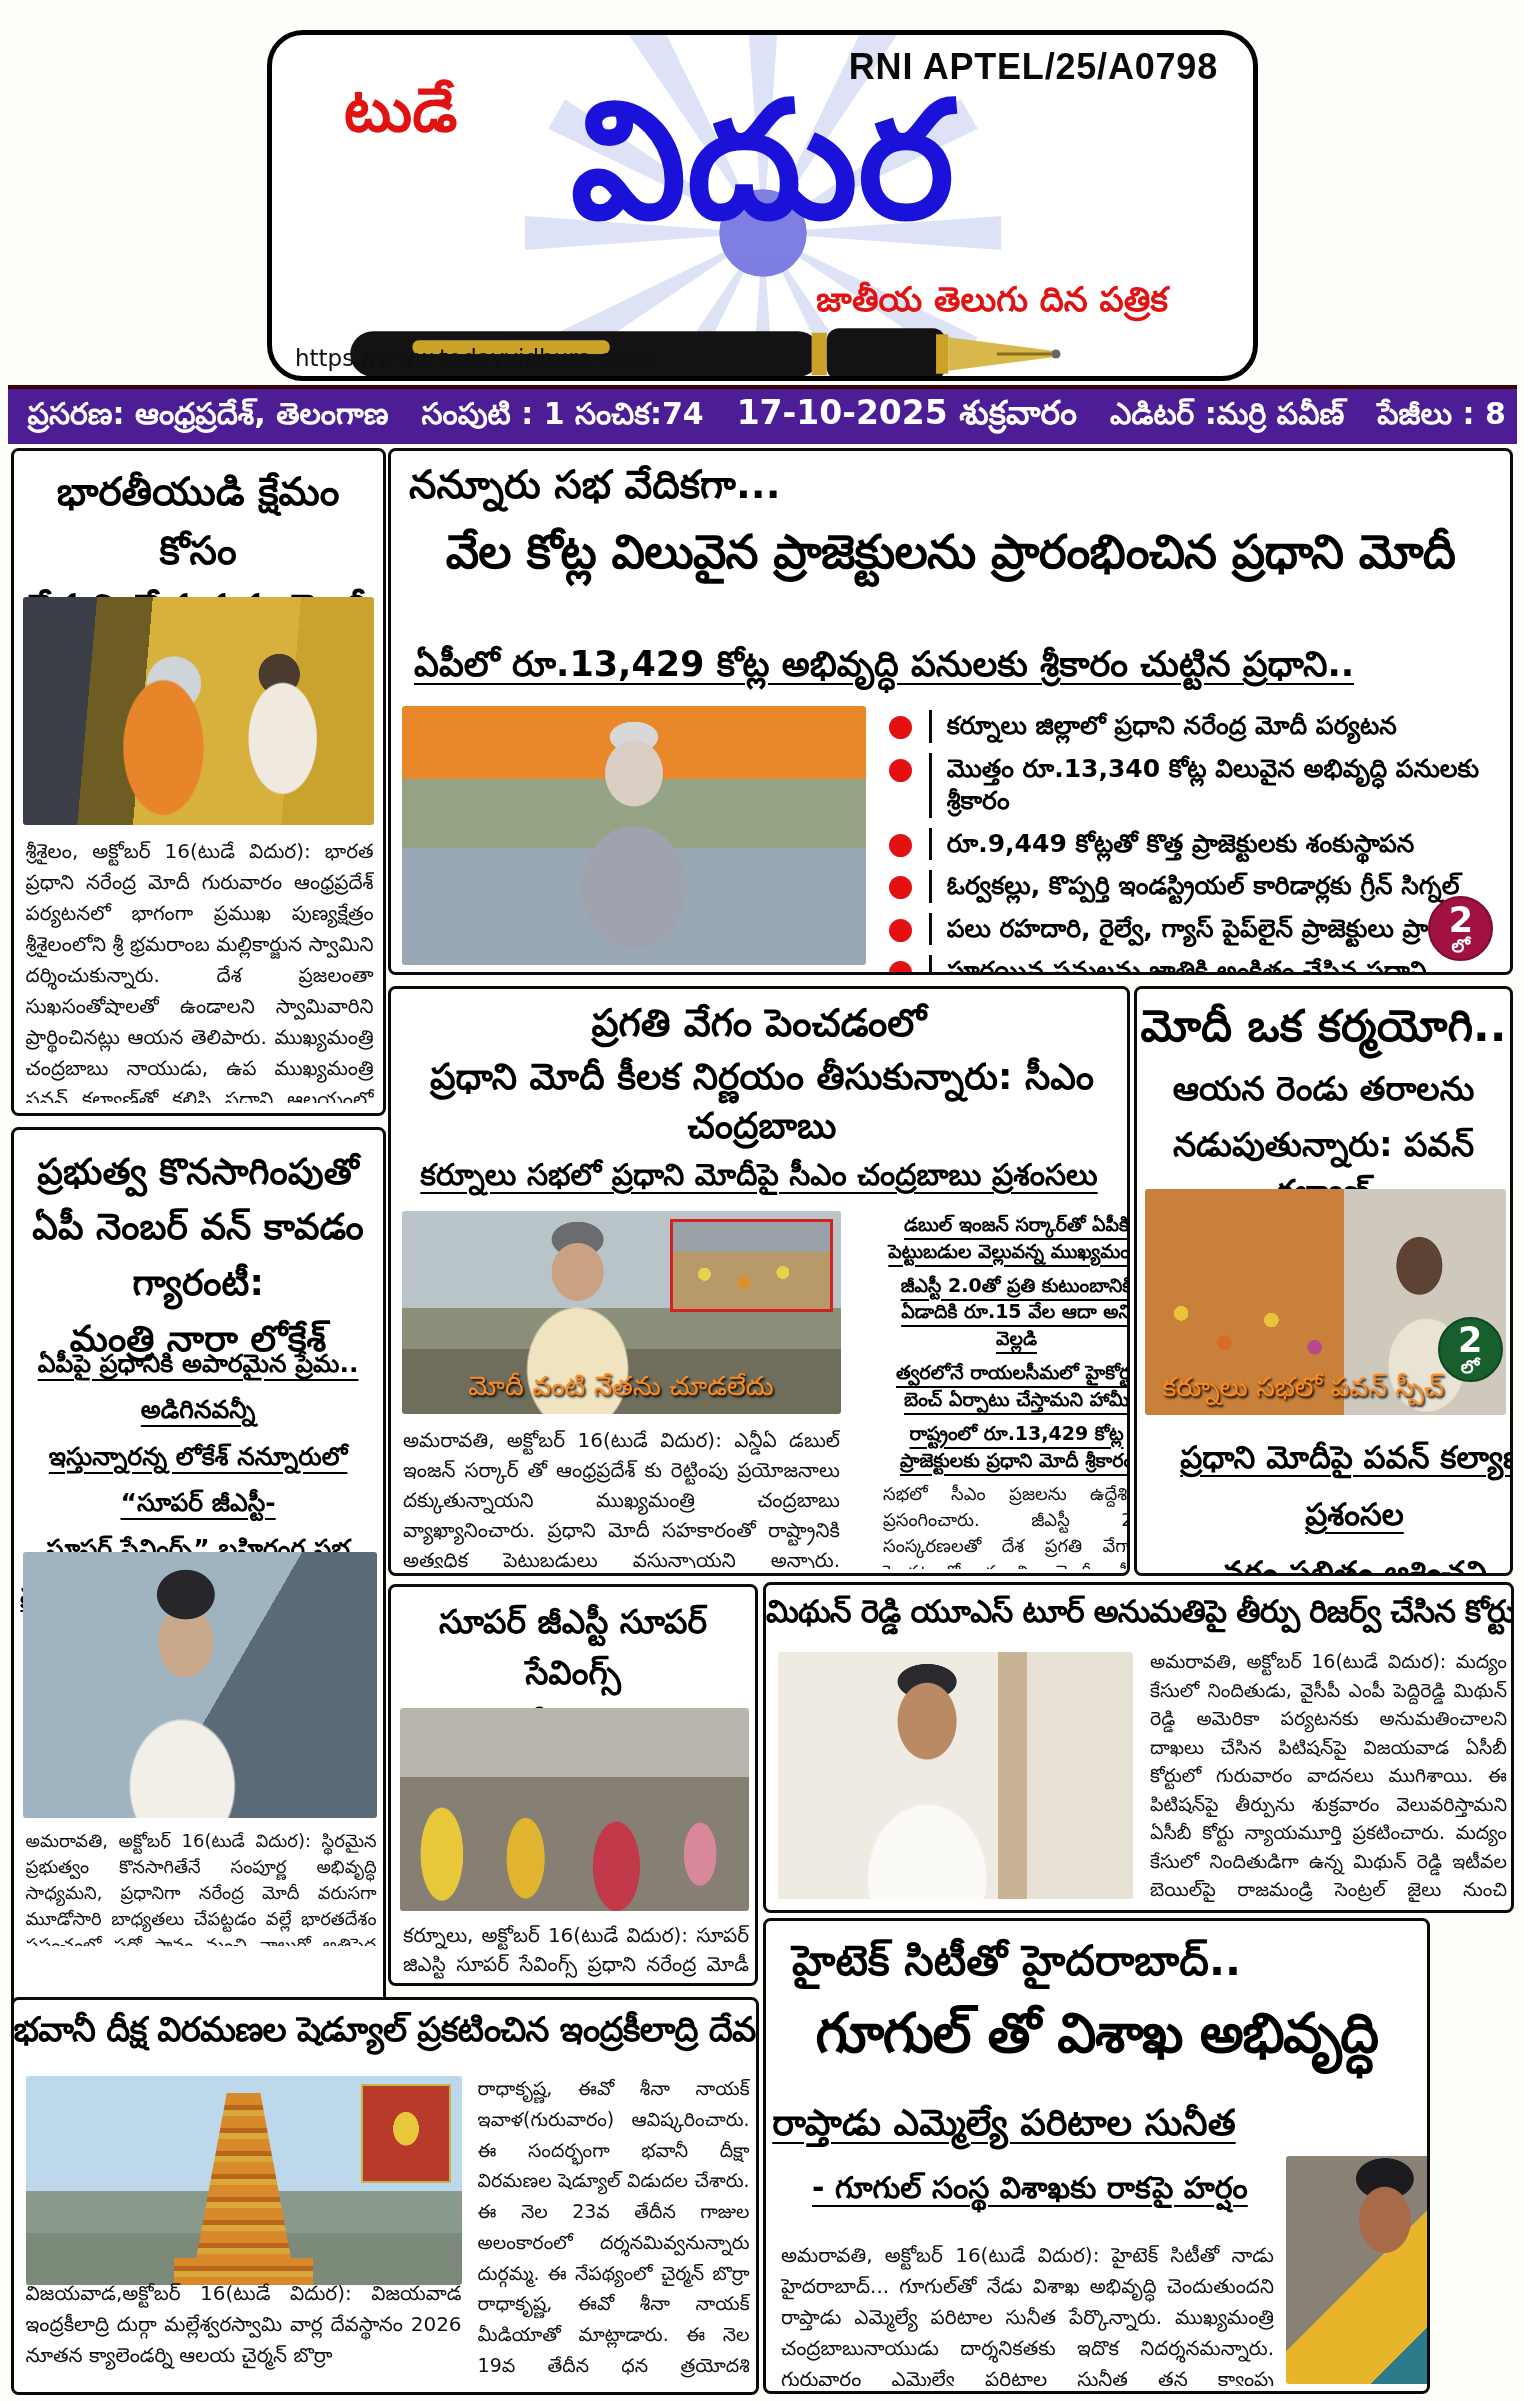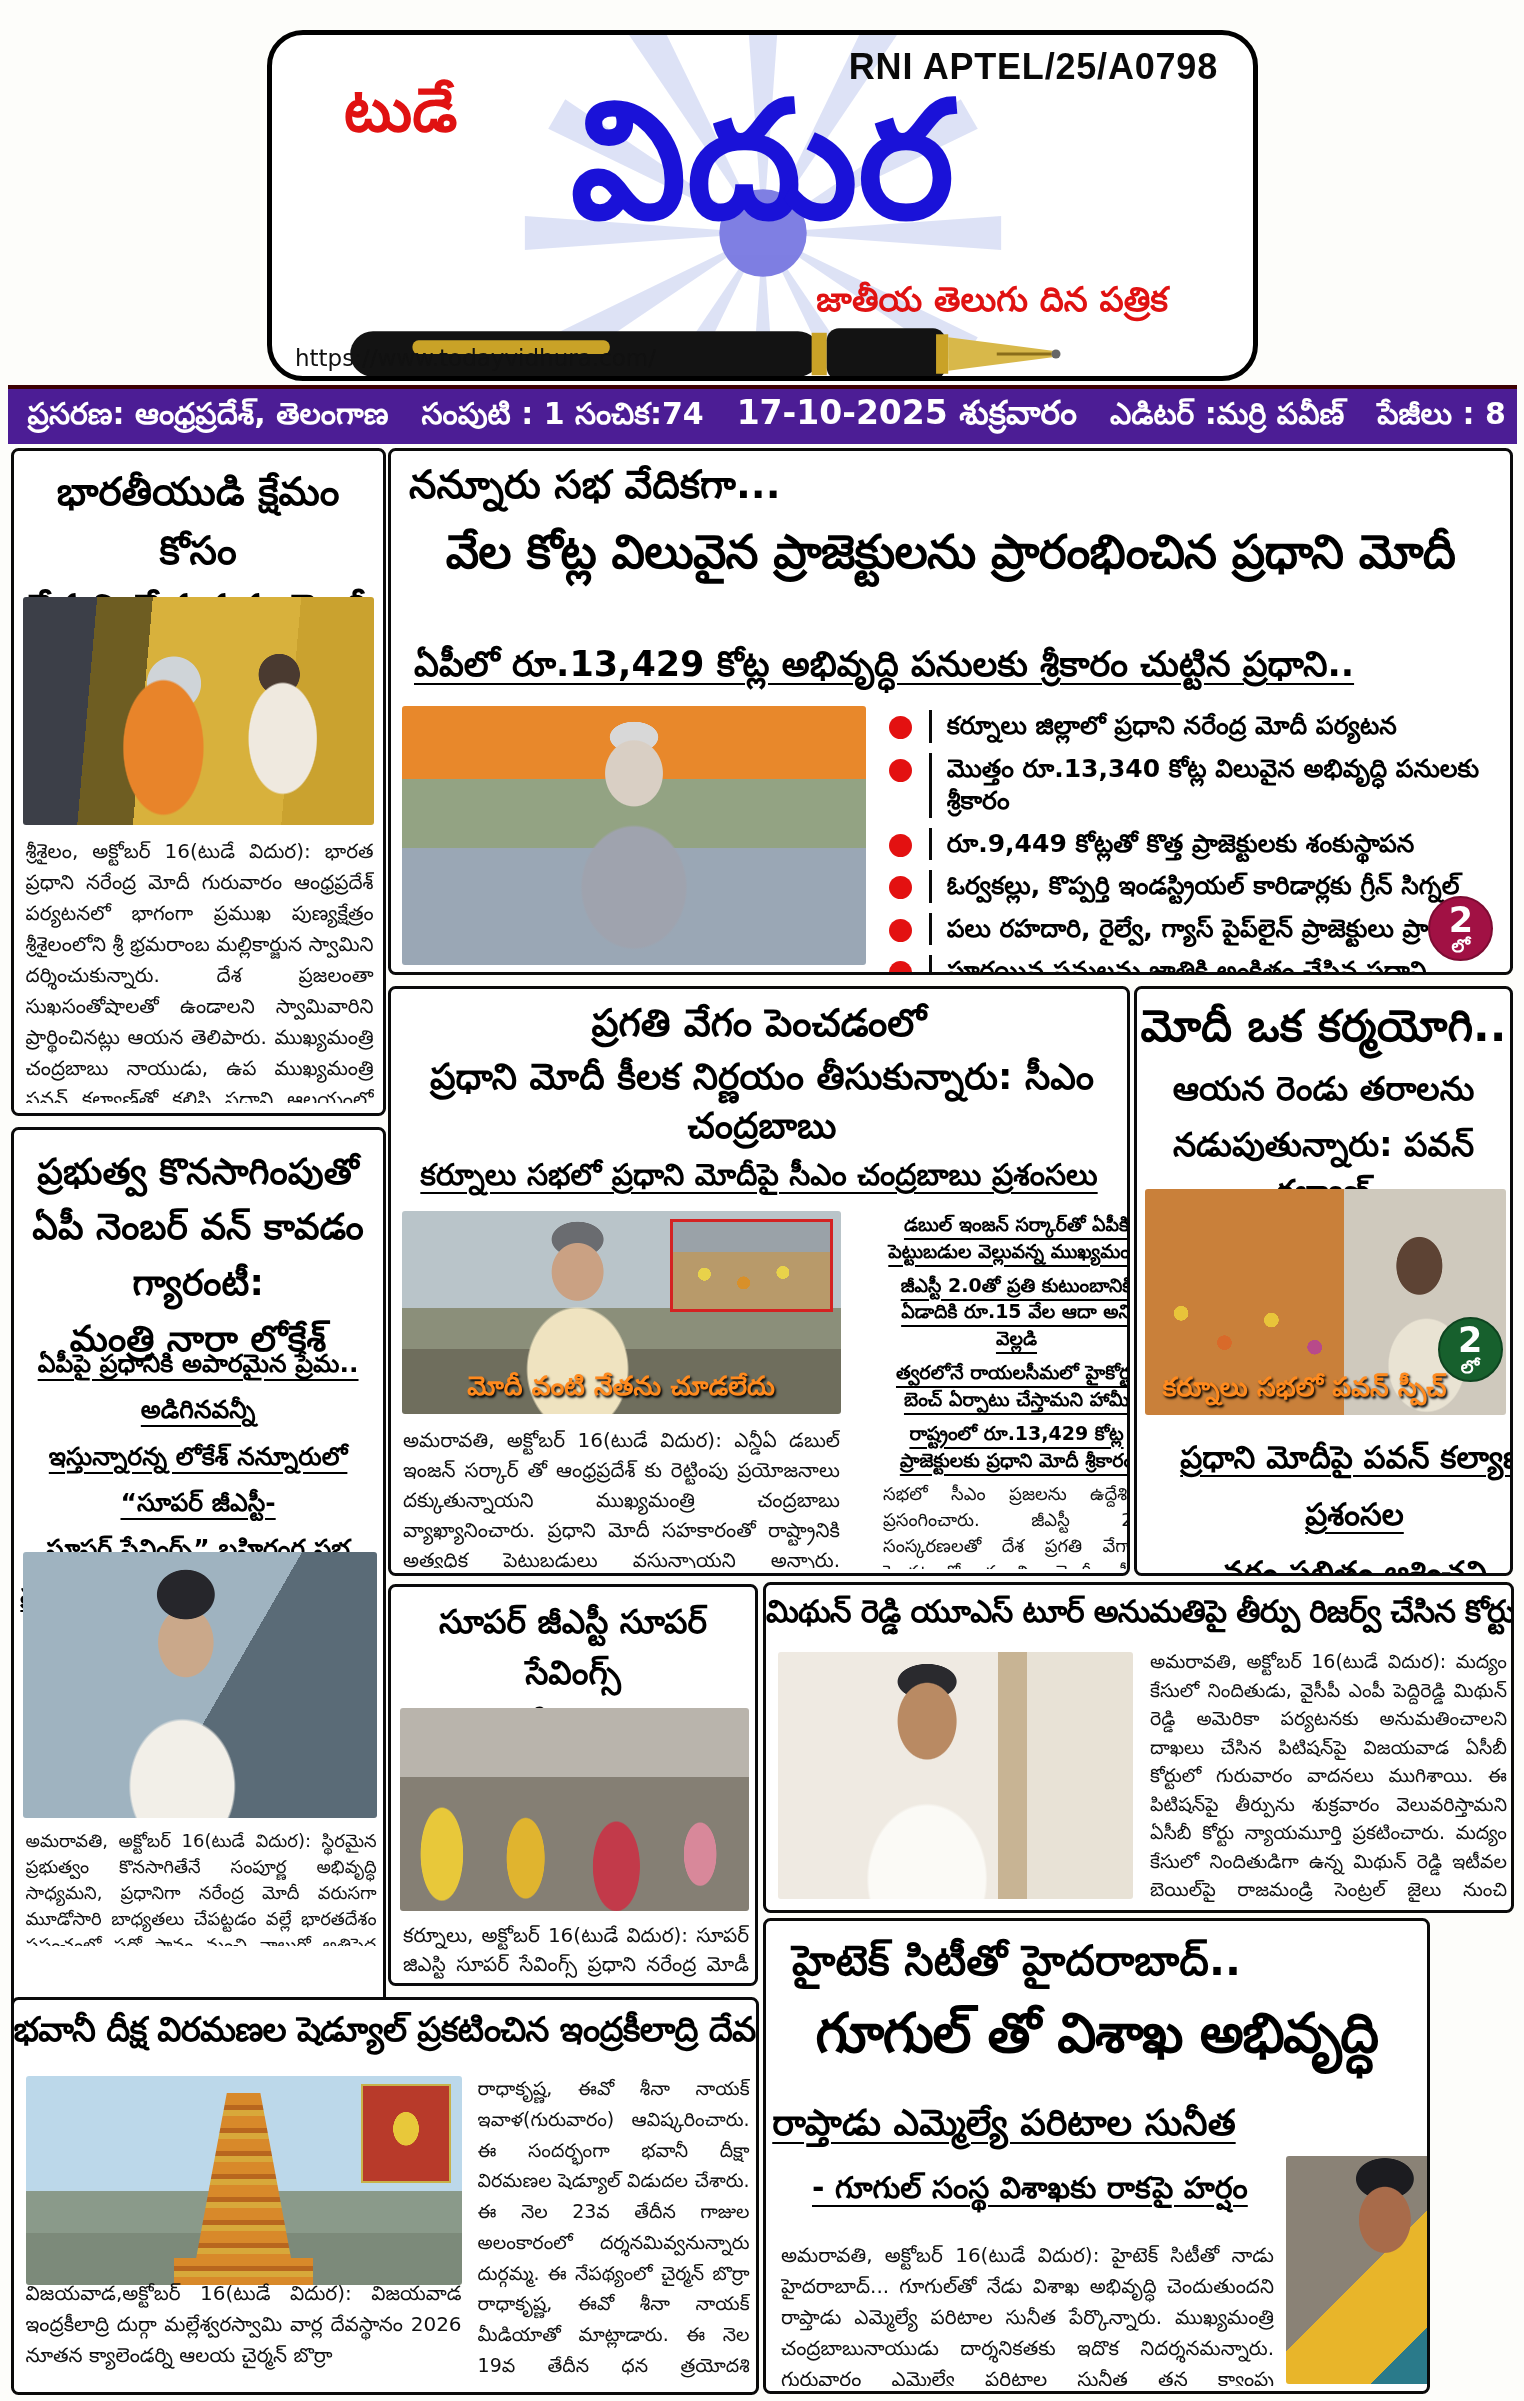--- a/index.html
+++ b/index.html
@@ -26,21 +26,21 @@
   .dateline .dt-date { font-size:33px; font-weight:900; }
 
   
   .box { position:absolute; background:#fff; border:3.8px solid #0a0a0a; border-radius:7.6px; overflow:hidden; }
   .jus { text-align:justify; color:#101010; }
   .und { text-decoration:underline; text-underline-offset:6.8px; text-decoration-thickness:2.3px; }
   .more-tag { display:inline-block; background:linear-gradient(90deg,#2020dd 0 52%,#156030 52%);
               color:#fff; font-weight:800; font-style:italic; font-size:22px; padding:2.3px 12px; line-height:1.2; }
   .photo { position:absolute; border-radius:3px; overflow:hidden; }
   .photo-cap { position:absolute; left:0; right:0; bottom:6px; text-align:center; color:#ff8a1e;
-               font-size:26.6px; font-weight:700; text-shadow:1.5px 1.5px 2.3px #000;margin-top:8px; }
+               font-size:26.6px; font-weight:400; text-shadow:1.5px 1.5px 2.3px #000;margin-top:8px; }
   .badge { position:absolute; width:65px; height:65px; border-radius:50%; color:#fff; text-align:center;
            display:flex; flex-direction:column; justify-content:center; line-height:.95; }
   .badge .bn { font-size:35px; font-weight:900; }
   .badge .bs { font-size:18px; font-weight:700; }
   .badge-maroon { background:#a11144; border:2.3px solid #7d0c33; }
   .badge-green  { background:#17602d; border:2.3px solid #0e4420; }
 
   
   .a1-h { margin-top:12px; text-align:center; font-size:39px; font-weight:900; color:#000; line-height:1.5; }
   .ph-modi-temple { left:9px; top:146px; width:351px; height:228px;

